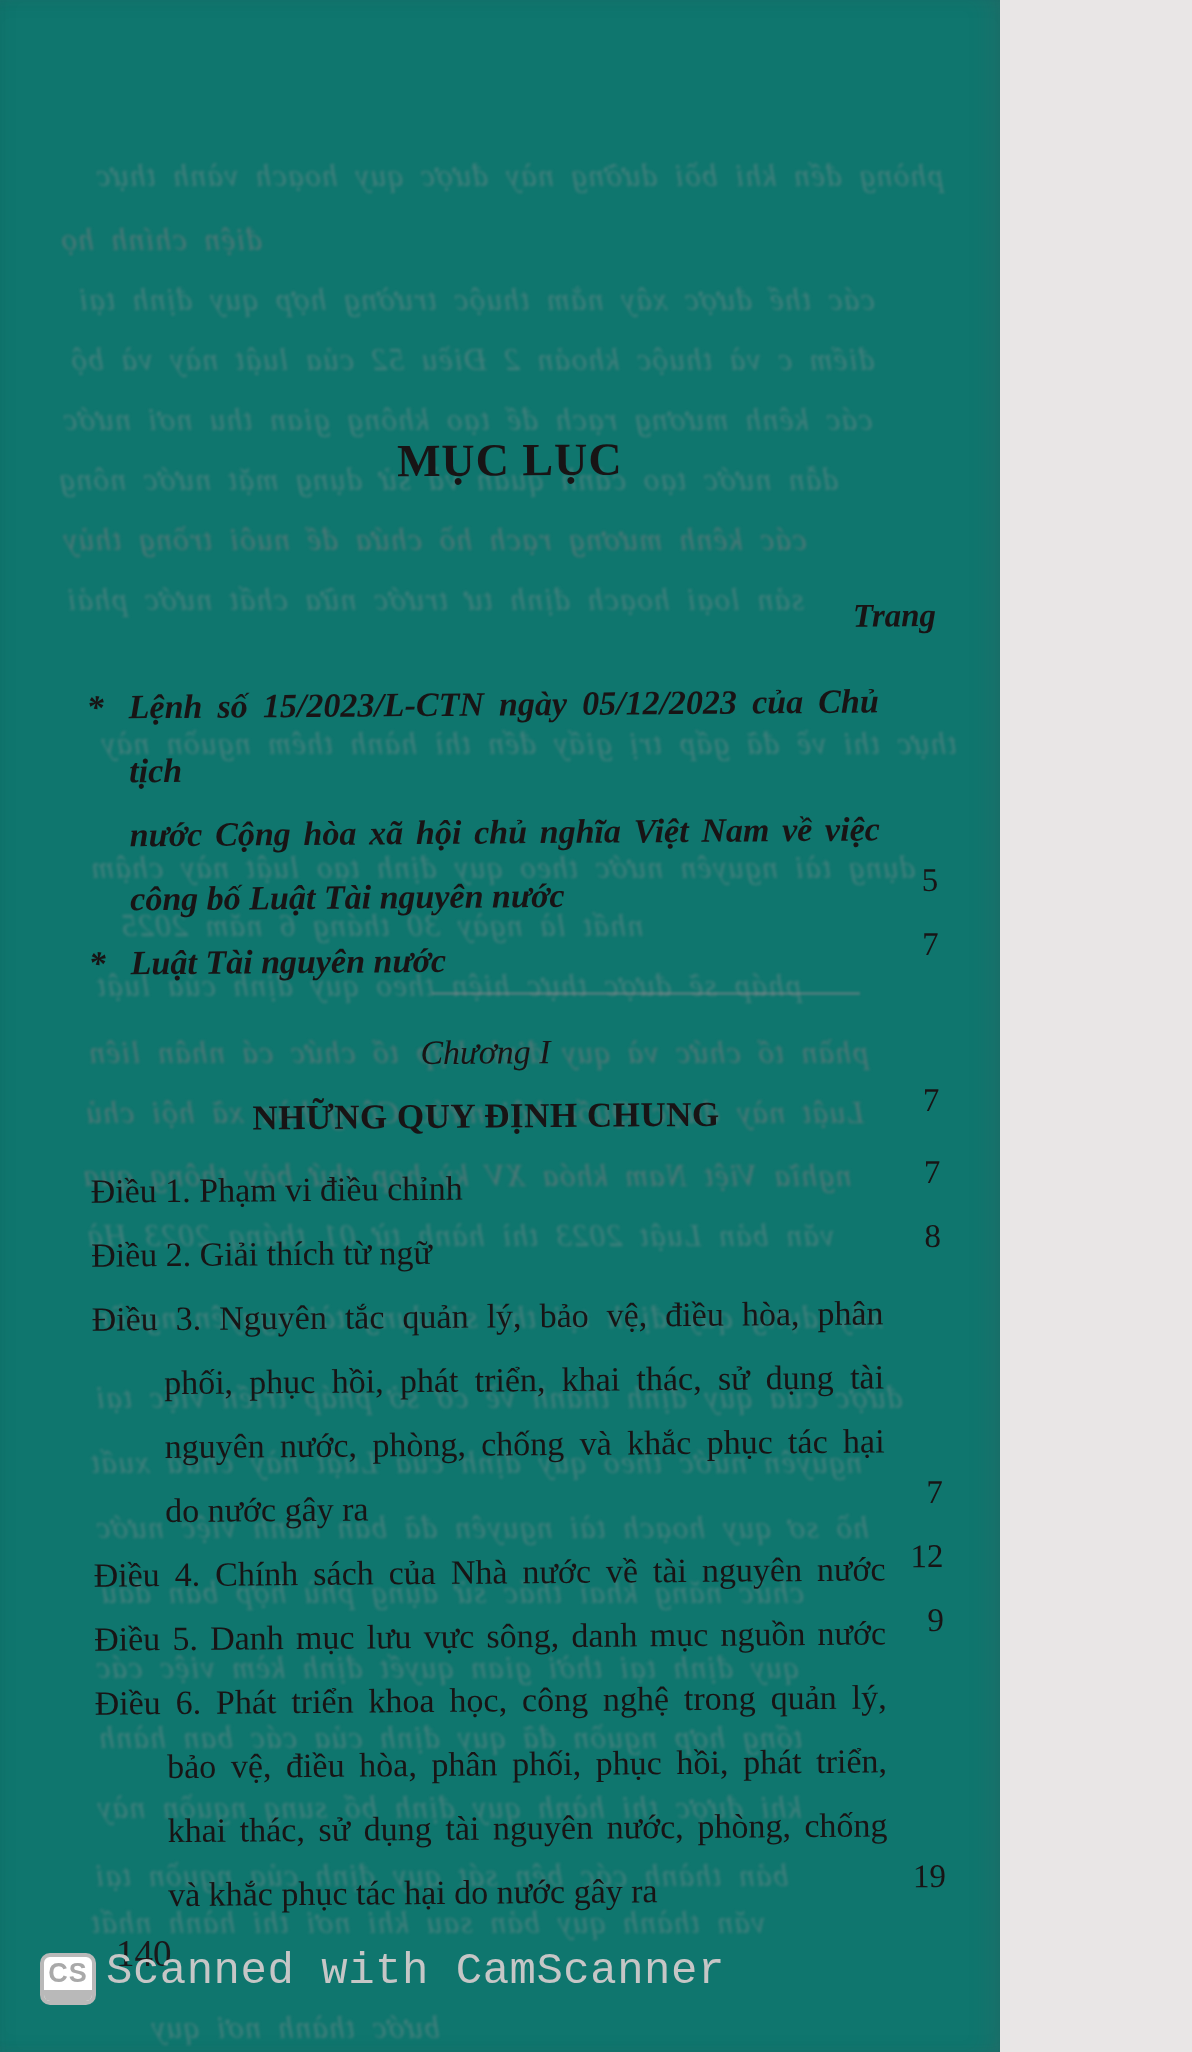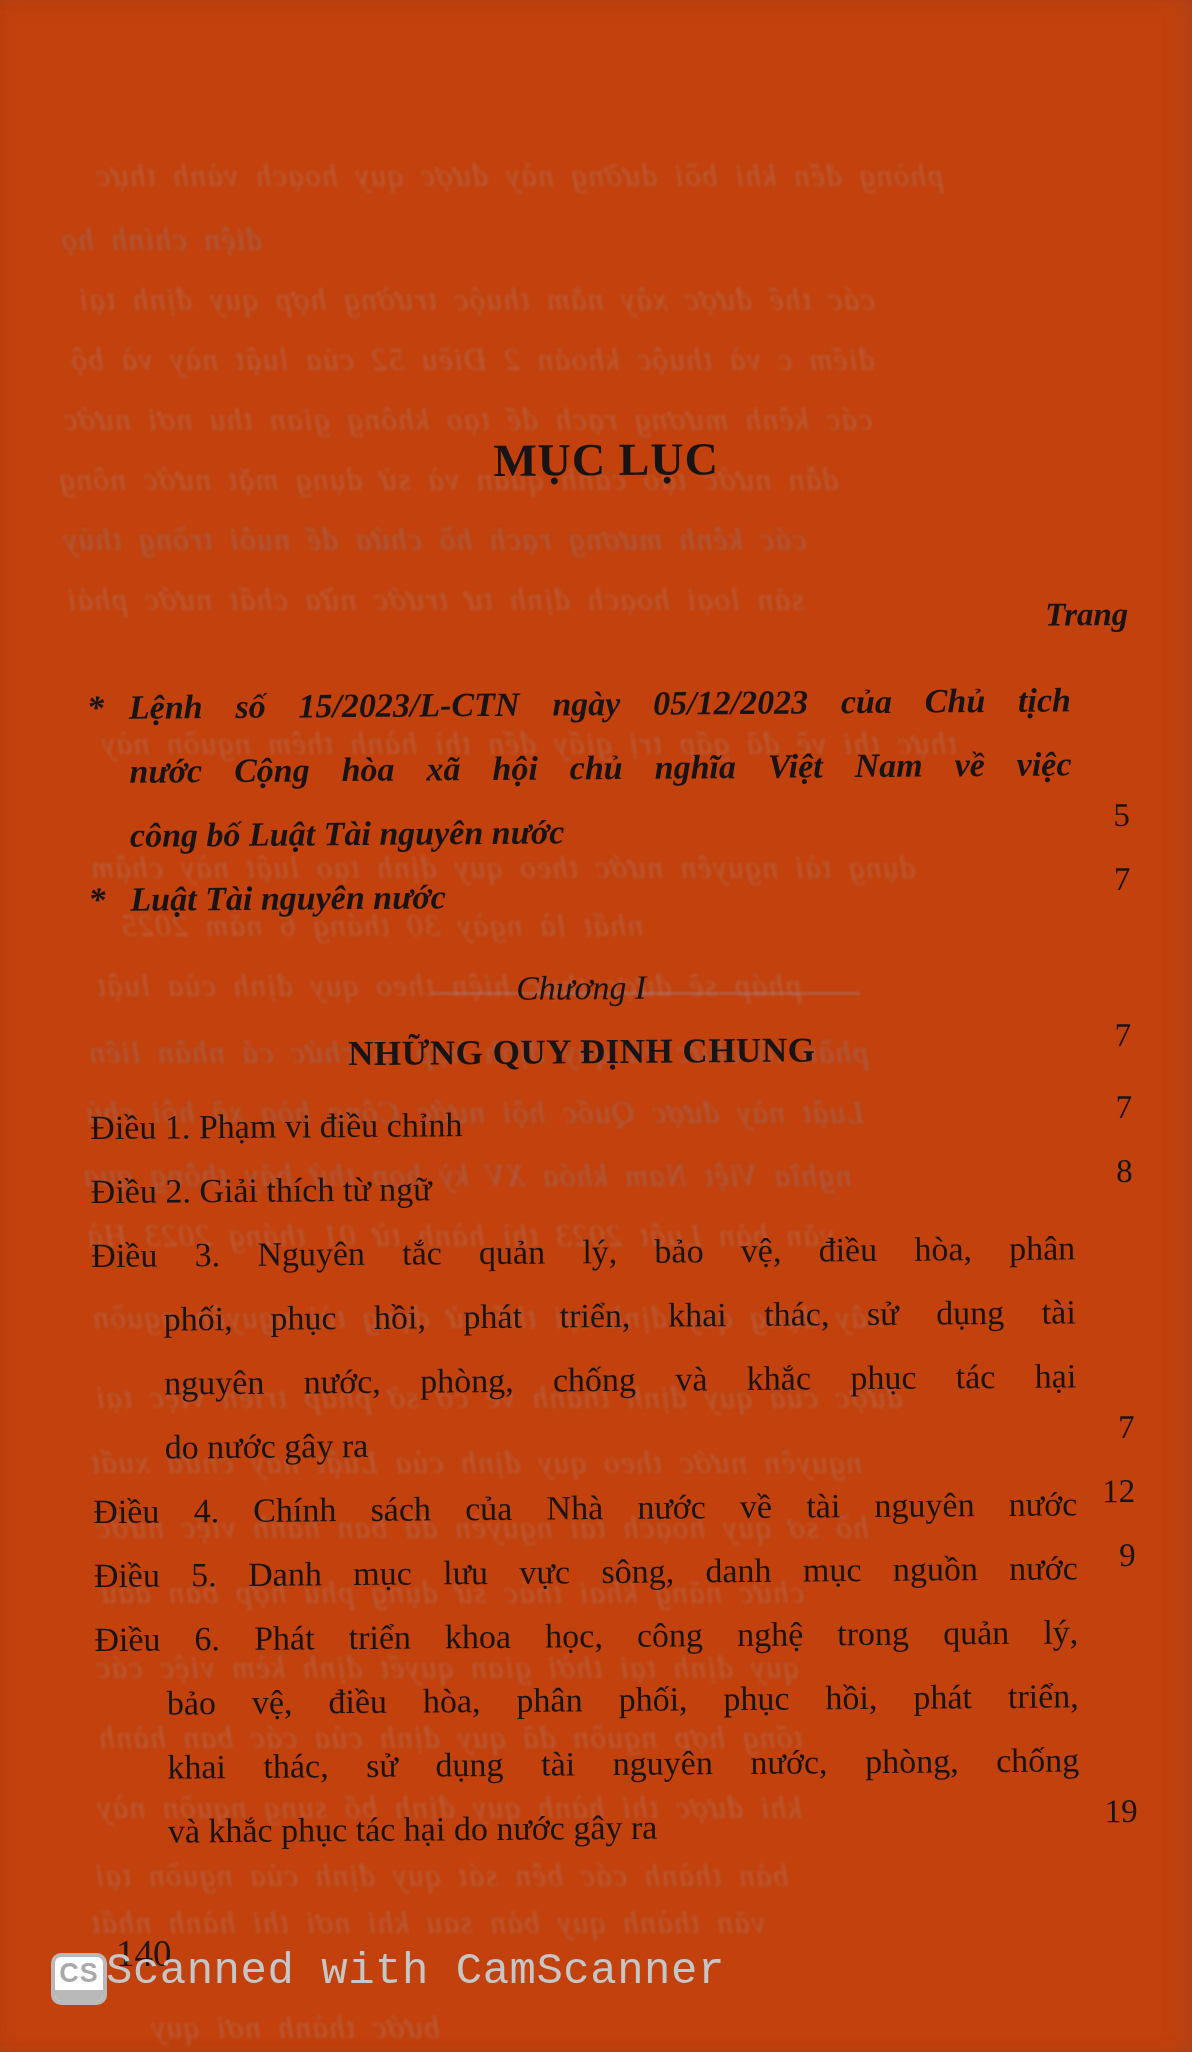--- a/index.html
+++ b/index.html
@@ -1,19 +1,19 @@
 <!DOCTYPE html>
 <html><head>
 <meta charset="utf-8">
 <style>
   html,body{margin:0;padding:0;background:#e9e6e6;}
   .page{
     position:relative;
-    width:1192px;height:2052px;
-    background:#c2410c;
+    width:1000px;height:2052px;
+    background:#0f766e;
     overflow:hidden;
     font-family:"Liberation Serif","DejaVu Serif",serif;
     color:#181415;
     box-shadow:inset -20px 0 26px -14px rgba(95,82,84,.20),
                inset 14px 0 22px -16px rgba(95,82,84,.08),
                inset 0 -12px 22px -14px rgba(95,82,84,.10),
                inset 0 16px 22px -16px rgba(95,82,84,.08);
   }
   
   .ghost-layer{position:absolute;inset:0;pointer-events:none;}
@@ -74,21 +74,21 @@
   .chapter-label .line-text{text-align:center;}
   .chapter-title{font-weight:bold;font-size:35px;letter-spacing:.5px;}
   .chapter-title .line-text{text-align:center;}
   .first-article{margin-top:8px;}
   
   .folio{
     position:absolute;left:116px;top:1932px;
     font-size:37px;color:#1b1719;
   }
   .cs-badge{
-    position:absolute;left:51px;top:1953px;
+    position:absolute;left:40px;top:1953px;
     width:48px;height:44px;
     background:#fff;
     border:4px solid #b9b9b9;
     border-radius:10px;
     overflow:hidden;
   }
   .cs-letters{
     display:block;text-align:center;
     font-family:"Liberation Sans",sans-serif;
     font-weight:bold;font-size:27px;line-height:33px;

